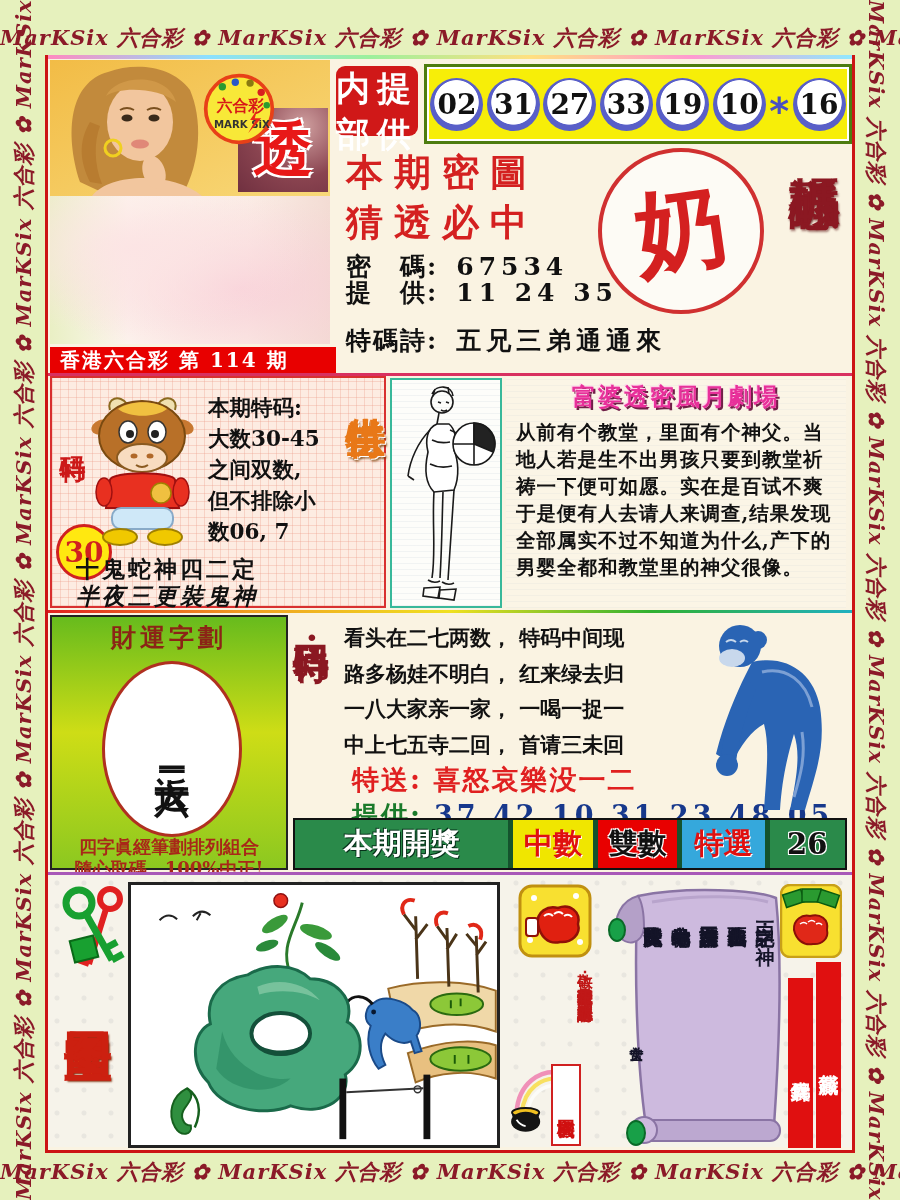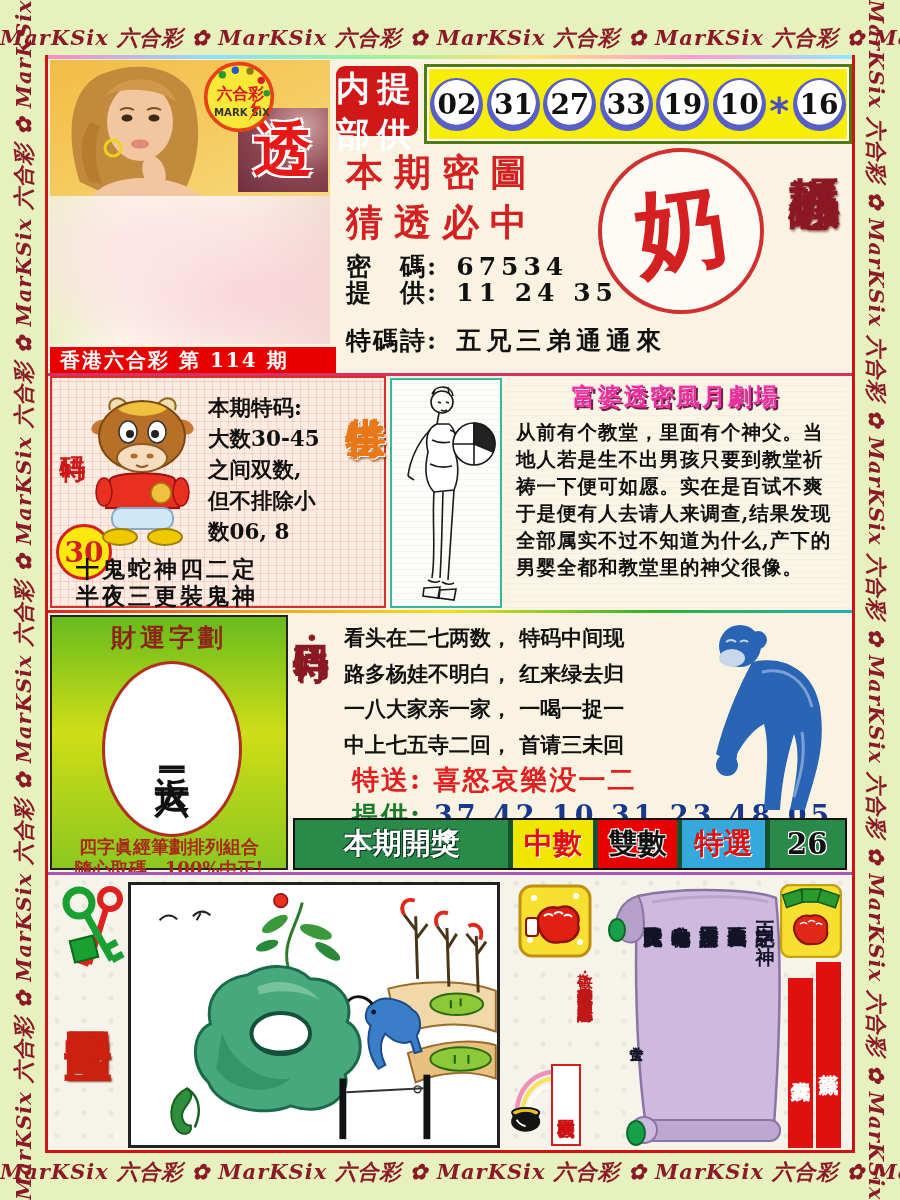--- a/index.html
+++ b/index.html
@@ -24,21 +24,21 @@
   .divider2{position:absolute;left:48px;top:610px;width:804px;height:3px;
          background:linear-gradient(90deg,#e02020,#f0a020,#f0e020,#30b030,#20b0c0);}
   .divider3{position:absolute;left:48px;top:872px;width:804px;height:3px;background:#a858b8;}
   .bottombg{position:absolute;left:48px;top:875px;width:804px;height:272px;background:#f6f3ea;
          background-image:radial-gradient(circle at 9px 8px, rgba(140,140,150,.13) 2px, transparent 3px);
          background-size:27px 23px;}
   .cjk{font-family:"DejaVu Serif",serif;}
   .vert{writing-mode:vertical-rl;text-orientation:upright;}
   
   .photo{position:absolute;left:50px;top:60px;width:280px;height:136px;overflow:hidden;}
-  .badge{position:absolute;left:202px;top:60px;width:74px;height:74px;}
+  .badge{position:absolute;left:202px;top:72px;width:74px;height:74px;}
   .tou{position:absolute;left:238px;top:108px;width:90px;height:84px;
        background:radial-gradient(circle at 72% 22%, #d0a0a0, #8a4450 55%, #703040);
        display:flex;align-items:center;justify-content:center;
        color:#e81818;font-size:60px;font-weight:bold;font-family:"DejaVu Serif",serif;
        text-shadow:-2px -2px 0 #fff,2px -2px 0 #fff,-2px 2px 0 #fff,2px 2px 0 #fff;}
   .blur{position:absolute;left:50px;top:196px;width:280px;height:148px;
        background:radial-gradient(ellipse at 30% 35%, rgba(252,228,228,.95), transparent 65%),
                   radial-gradient(ellipse at 68% 62%, rgba(248,205,215,.85), transparent 70%),
                   linear-gradient(90deg,#e9efc4,#fdf7ef 28%,#fbeee6 70%,#f3dcd4);}
   .seal{position:absolute;left:336px;top:66px;width:82px;height:70px;background:#d01818;
@@ -79,21 +79,21 @@
   .zvert{position:absolute;left:6px;top:58px;color:#cc1818;font-size:26px;line-height:30px;
        font-weight:bold;}
   .zcircle{position:absolute;left:4px;top:146px;width:50px;height:50px;border-radius:50%;
        background:#ffe810;border:3px solid #d02020;color:#d02020;font-size:28px;font-weight:bold;
        display:flex;align-items:center;justify-content:center;font-family:"DejaVu Serif",serif;}
   .cow{position:absolute;left:28px;top:14px;}
   .zlines{position:absolute;left:156px;top:14px;width:172px;font-size:21.5px;line-height:31px;
        font-weight:bold;color:#111;font-family:"DejaVu Serif",serif;}
   .couplet{position:absolute;left:24px;width:268px;font-size:23px;font-weight:bold;color:#111;
        font-family:"DejaVu Serif",serif;letter-spacing:3px;}
-  .c1{top:176px;} .c2{top:203px;}
+  .c1{top:176px;} .c2{top:203px;font-style:italic;}
   .zright{position:absolute;left:288px;top:8px;font-size:40px;line-height:52px;color:#e87818;
        font-weight:bold;text-shadow:1px 1px 0 #fff,2px 3px 2px rgba(120,60,0,.5);
        font-family:"DejaVu Serif",serif;}
   
   .sketch{position:absolute;left:390px;top:378px;width:112px;height:230px;background:#fdfdfa;
        border:2px solid #38b89a;box-sizing:border-box;
        background-image:repeating-linear-gradient(0deg, rgba(170,185,200,.14) 0 1px, transparent 1px 6px);}
   .story{position:absolute;left:506px;top:377px;width:340px;height:231px;background:#fbf5e6;
        background-image:repeating-linear-gradient(0deg, rgba(170,185,200,.10) 0 1px, transparent 1px 6px);}
   .stitle{position:absolute;left:0;top:4px;width:100%;text-align:center;font-size:24px;
@@ -281,21 +281,21 @@
         <rect x="32" y="116" width="61" height="21" rx="9" fill="#cfe8f8" stroke="#88aac8" stroke-width="2"></rect>
         <ellipse cx="40" cy="145" rx="17" ry="8" fill="#f0c800" stroke="#a08000" stroke-width="2"></ellipse>
         <ellipse cx="85" cy="145" rx="17" ry="8" fill="#f0c800" stroke="#a08000" stroke-width="2"></ellipse>
       </svg>
     </div>
     <div class="zlines">
       <div>本期特码:</div>
       <div>大数30-45</div>
       <div>之间双数,</div>
       <div>但不排除小</div>
-      <div>数06, 8</div>
+      <div>数06, 7</div>
     </div>
     <div class="couplet c1">十鬼蛇神四二定</div>
     <div class="couplet c2">半夜三更裝鬼神</div>
     <div class="zright vert">生肖特供</div>
   </div>
 
   <div class="sketch">
     <svg width="108" height="226" viewBox="0 0 108 226">
       <g stroke="#1a1a1a" stroke-width="1.6" fill="none">
         <circle cx="50" cy="22" r="11"></circle>

